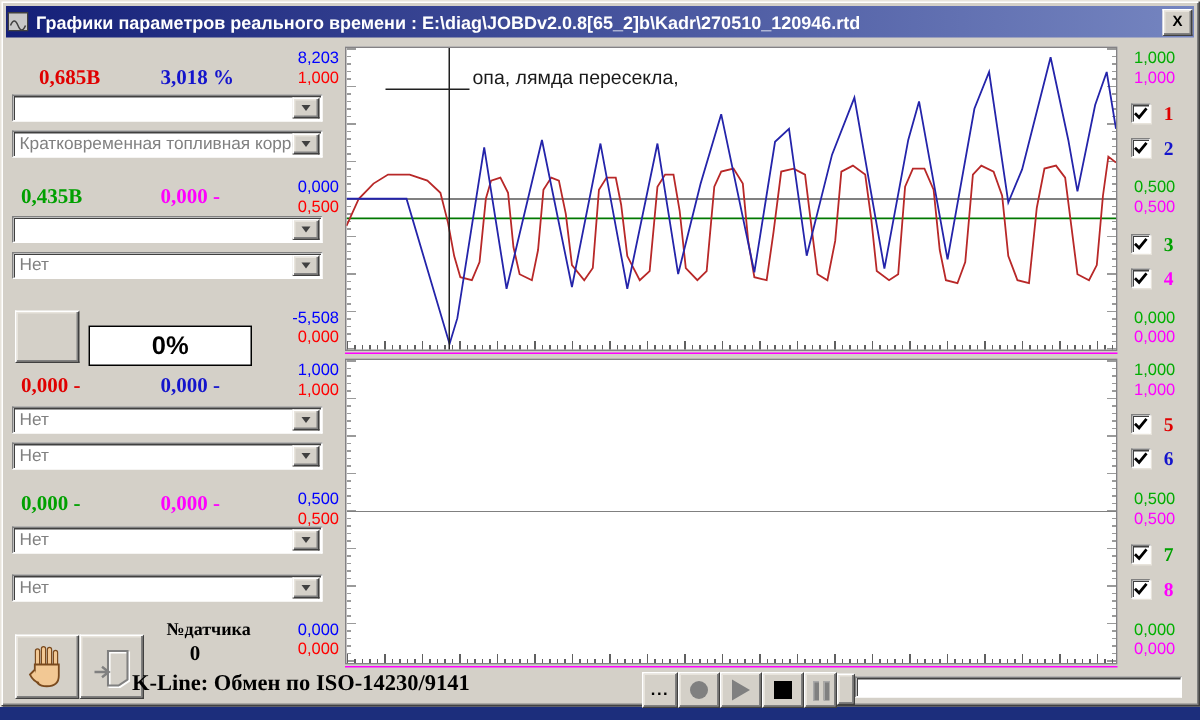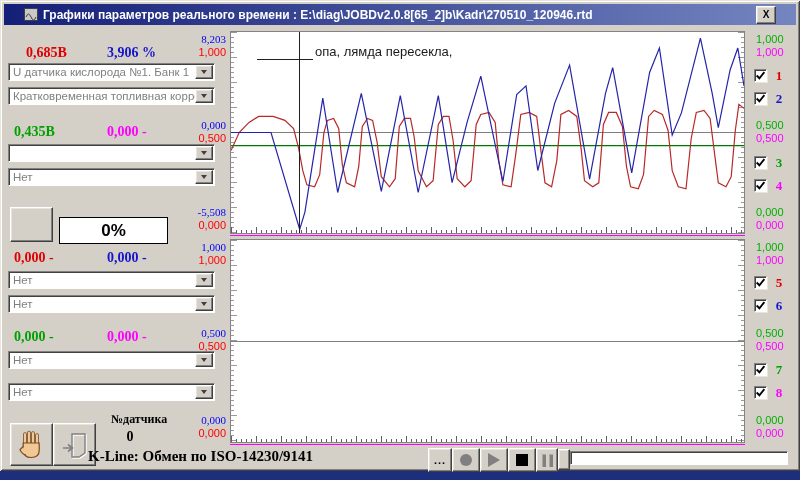--- a/index.html
+++ b/index.html
@@ -10,36 +10,36 @@
     -webkit-font-smoothing:none;
   }
   .win{
     position:absolute;left:0;top:0;width:800px;height:471px;background:#d4d0c8;
     box-shadow:inset 1px 1px 0 #e8e4dc, inset -1px -1px 0 #404040,
                inset 2px 2px 0 #ffffff, inset -2px -2px 0 #808080;
   }
   .titlebar{
     position:absolute;left:4px;top:4px;width:792px;height:21px;
     background:linear-gradient(to right,#141f78,#7585c0);
-    display:flex;align-items:center;padding:0 20px;box-sizing:border-box;
+    display:flex;align-items:center;padding:0 1px;box-sizing:border-box;
     color:#fff;font-weight:bold;font-size:12px;white-space:nowrap;overflow:hidden;
   }
   .titlebar .ttl{margin-left:5px;overflow:hidden;text-overflow:clip;flex:1;}
   .btn3d{
     background:#d4d0c8;border:1px solid;border-color:#ffffff #404040 #404040 #ffffff;
     box-shadow:inset -1px -1px 0 #808080, inset 1px 1px 0 #e8e4dc;
   }
   .closebtn{
     width:18px;height:16px;font-size:10px;font-weight:bold;color:#000;
     display:flex;align-items:center;justify-content:center;line-height:1;
   }
   
   .val{position:absolute;font:bold 14px "Liberation Serif",serif;white-space:nowrap;}
   .c-red{color:#e00000;} .c-blue{color:#1414cc;} .c-green{color:#00a000;} .c-mag{color:#ff00ff;}
-  .ax-red{color:#ff0000;} .ax-blue{color:#0000ff;font-family:Liberation Serif, serif;} .ax-green{color:#00b000;} .ax-mag{color:#ff00ff;}
+  .ax-red{color:#ff0000;} .ax-blue{color:#0000ff;} .ax-green{color:#00b000;} .ax-mag{color:#ff00ff;}
   .combo{
     position:absolute;left:8px;width:207px;height:18px;background:#fff;box-sizing:border-box;
     border:1px solid;border-color:#808080 #ffffff #ffffff #808080;
     box-shadow:inset 1px 1px 0 #404040;
   }
   .combo .txt{
     position:absolute;left:4px;top:2px;right:19px;font-size:11.5px;color:#808080;
     white-space:nowrap;overflow:hidden;
   }
   .combo .drop{
@@ -97,23 +97,22 @@
       <svg width="14" height="13" viewBox="0 0 14 13">
           <rect x="0.5" y="0.5" width="13" height="12" fill="#c8c8c8" stroke="#404040"></rect>
           <path d="M2 9 q2.5 -6 5 0 t5 0" stroke="#404040" fill="none"></path>
         </svg>
     </span>
     <span class="ttl">Графики параметров реального времени : E:\diag\JOBDv2.0.8[65_2]b\Kadr\270510_120946.rtd</span>
     <span class="btn3d closebtn">X</span>
   </div>
 
   <div class="val c-red" style="left:26px;top:45px;">0,685В</div>
-  <div class="val c-blue" style="left:107px;top:45px;">3,906 %</div>
+  <div class="val c-blue" style="left:107px;top:45px;">3,018 %</div>
   <div class="combo" style="top:63px;">
-    <span class="txt">U датчика кислорода №1. Банк 1</span>
     <span class="btn3d drop">
         <i class="arr"></i>
       </span>
   </div>
   <div class="combo" style="top:87px;">
     <span class="txt">Кратковременная топливная коррек</span>
     <span class="btn3d drop">
         <i class="arr"></i>
       </span>
   </div>

